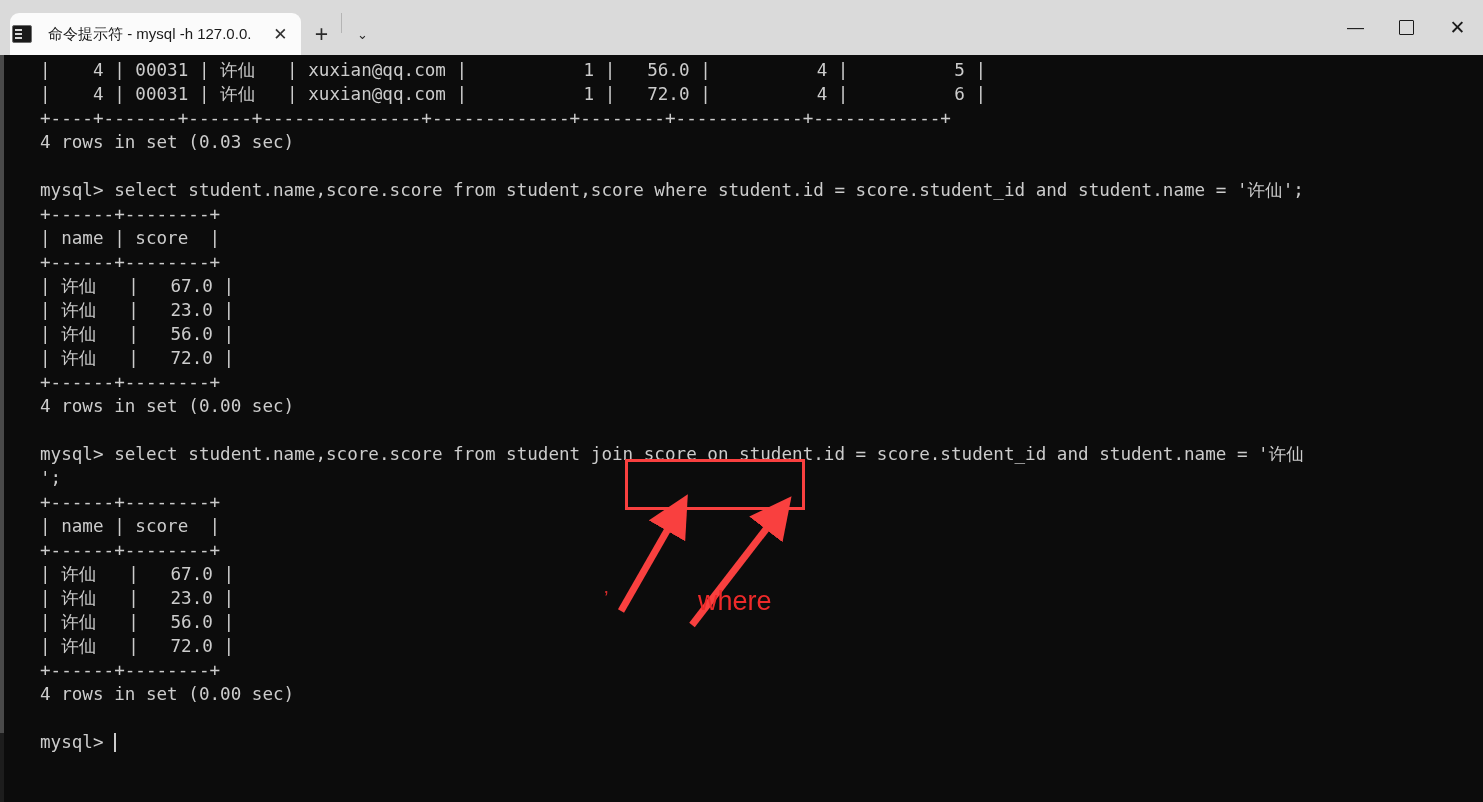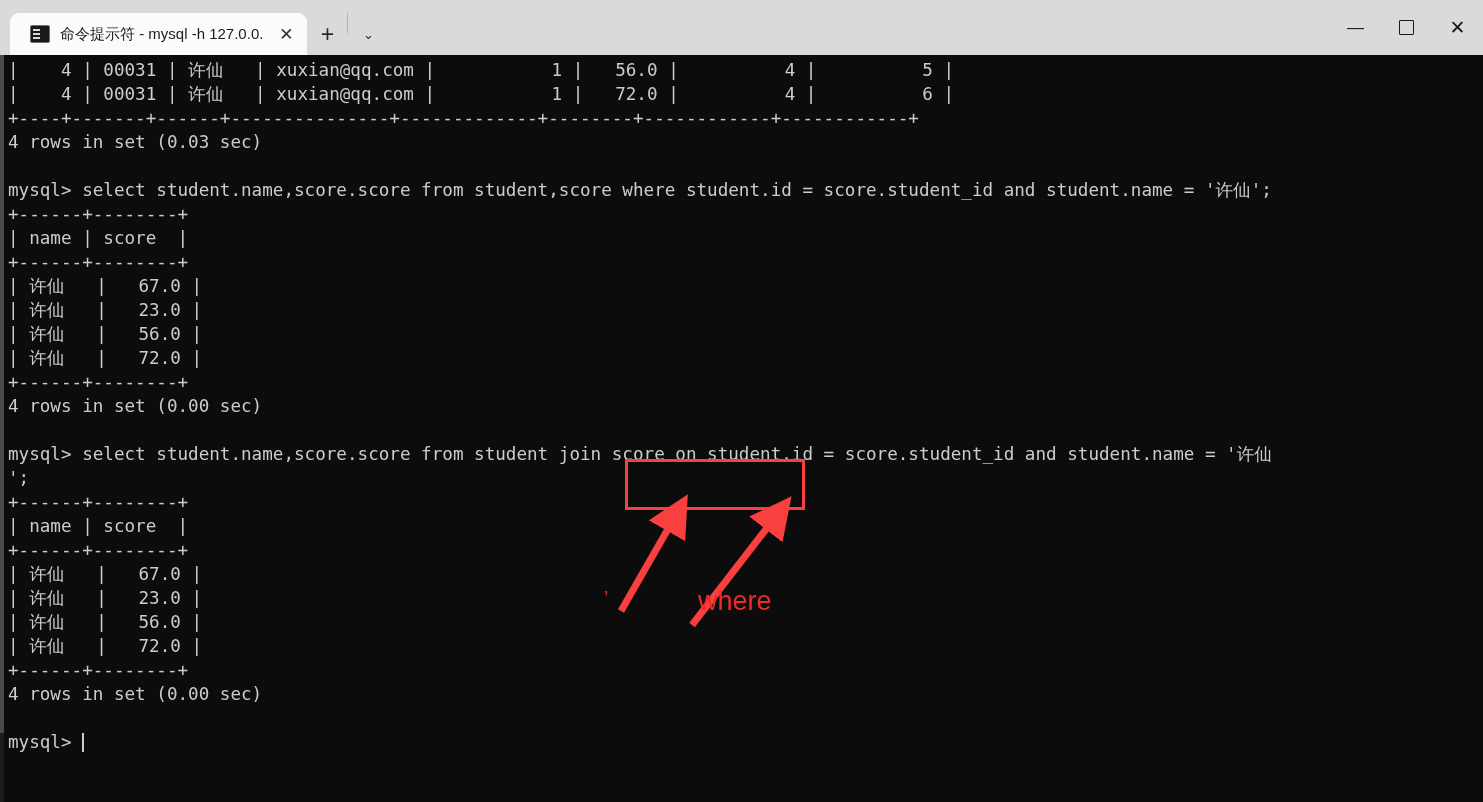--- a/index.html
+++ b/index.html
@@ -31,24 +31,24 @@
   }
   .tabstrip {
     display: flex;
     align-items: flex-end;
     height: 55px;
     padding-left: 10px;
   }
   .tab {
     display: flex;
     align-items: center;
-    gap: 10px;
+    gap: 16px;
     height: 42px;
     margin-bottom: 0;
-    padding: 0 8px 0 20px;
+    padding: 0 8px 0 2px;
     background: #fbfbfb;
     border-radius: 9px 9px 0 0;
     min-width: 250px;
     box-sizing: border-box;
   }
   .tab-icon {
     width: 18px;
     height: 16px;
     background: #1a1a1a;
     border: 1px solid #6d6d6d;
@@ -159,21 +159,21 @@
     top: 0;
     width: 1470px;
     white-space: pre;
     font-family: "DejaVu Sans Mono", monospace;
     font-size: 17.6px;
     line-height: 24px;
     color: #cccccc;
     letter-spacing: 0px;
     padding-top: 3px;
   }
-  .screen .line { height: 24px; }
+  .screen .line { height: 24px; margin-left: 32px; }
   .cursor {
     display: inline-block;
     width: 2px;
     height: 19px;
     background: #cccccc;
     vertical-align: -4px;
   }
 
   
   .annot {

